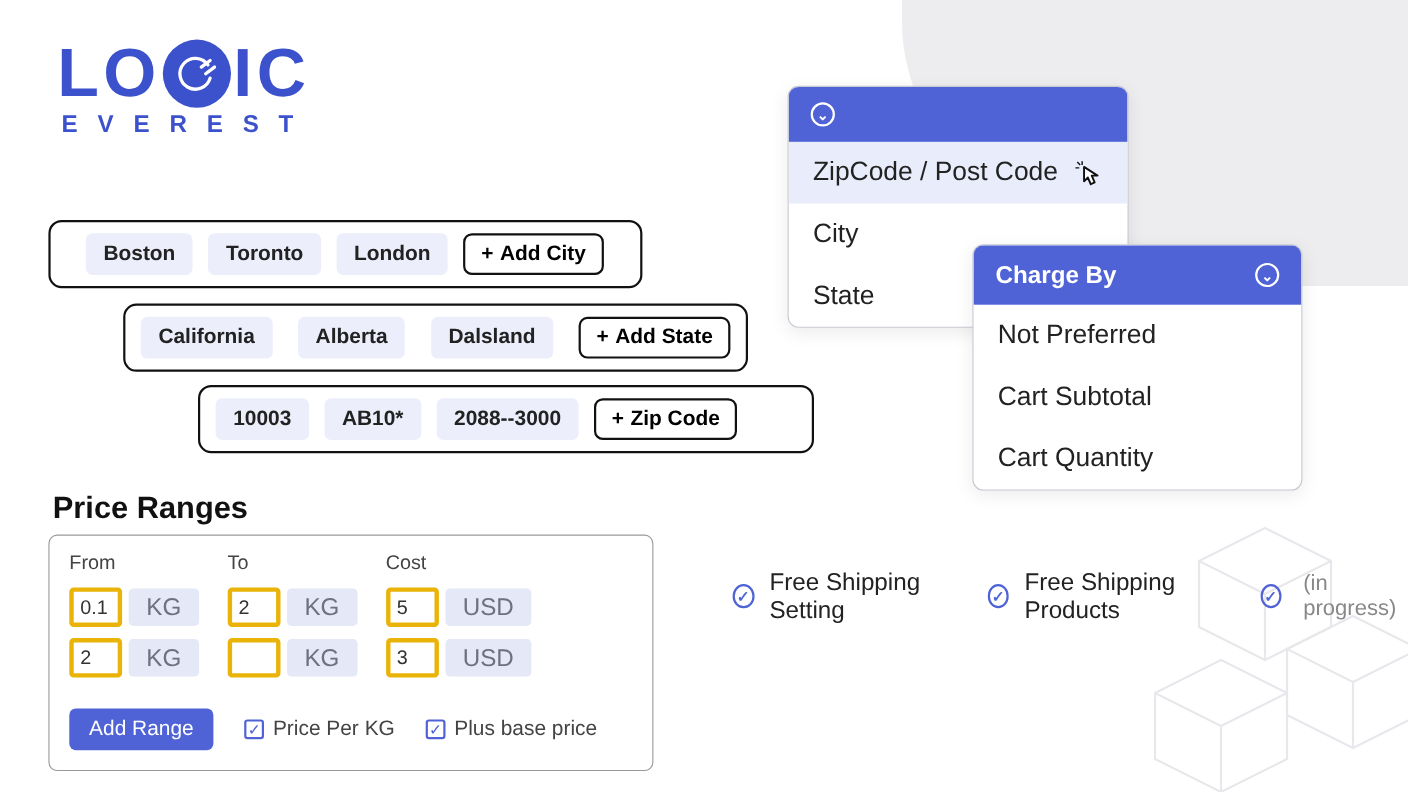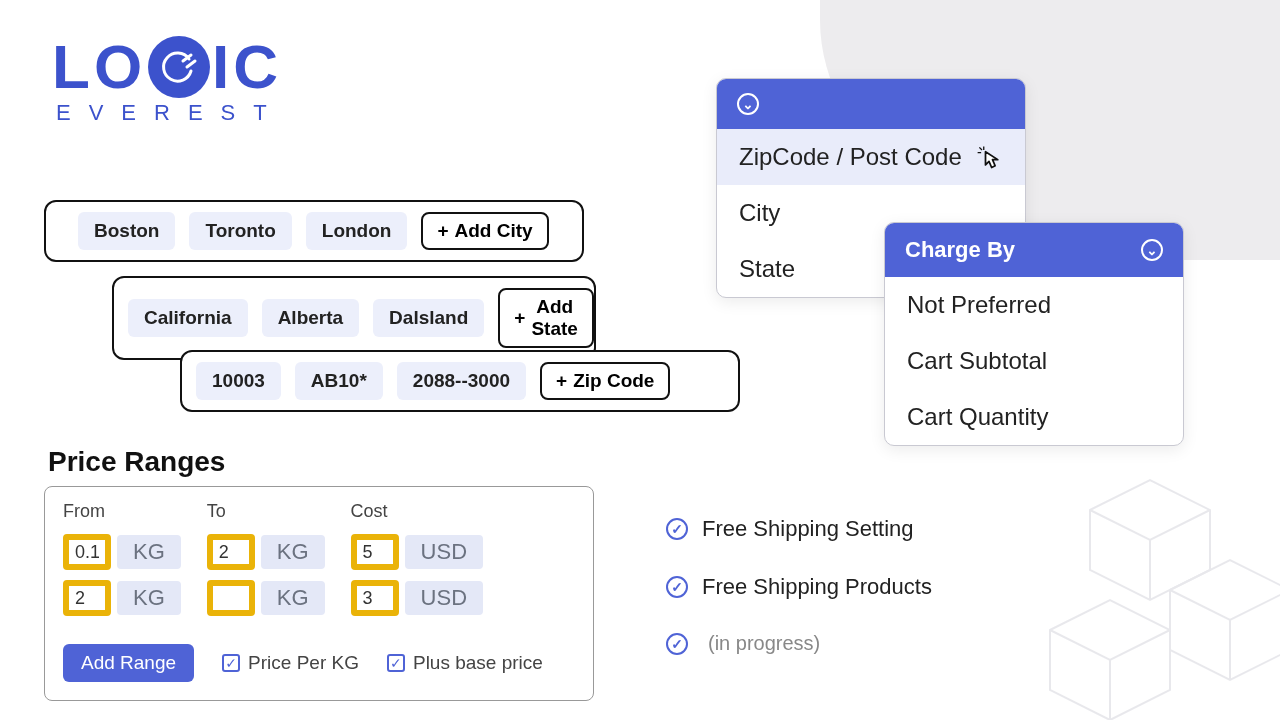--- a/index.html
+++ b/index.html
@@ -25,21 +25,21 @@
 
   
   .logo { position: absolute; left: 52px; top: 36px; z-index: 2; }
   .logo-main { font-size: 62px; font-weight: 800; letter-spacing: 4px; color: #3c52cc; line-height: .95; display: flex; align-items: center; }
   .logo-g {
     width: 62px; height: 62px; border-radius: 50%;
     background: #3c52cc; display: inline-flex; align-items: center; justify-content: center;
     margin: 0 2px; position: relative;
   }
   .logo-g svg { width: 40px; height: 40px; }
-  .logo-sub { font-size: 22px; font-weight: 400; letter-spacing: 18px; color: #3c52cc; margin-top: 2px; margin-left: 4px; }
+  .logo-sub { font-size: 22px; font-weight: 700; letter-spacing: 18px; color: #3c52cc; margin-top: 2px; margin-left: 4px; }
 
   
   .tag-group {
     position: absolute;
     border: 2px solid #111;
     border-radius: 12px;
     padding: 10px 14px;
     display: flex;
     align-items: center;
     gap: 14px;
@@ -60,42 +60,42 @@
     padding: 6px 14px;
     font-size: 19px;
     font-weight: 600;
     background: #fff;
     cursor: pointer;
     display: flex; align-items: center; gap: 6px;
   }
   .plus { font-weight: 800; }
 
   #group-city  { left: 44px;  top: 200px; width: 540px; justify-content: flex-start; padding-left: 32px; }
-  #group-state { left: 112px; top: 276px; width: 484px; justify-content: flex-start; }
+  #group-state { left: 112px; top: 276px; width: 568px; justify-content: space-between; }
   #group-zip   { left: 180px; top: 350px; width: 560px; justify-content: flex-start; }
 
   
   .price-heading {
     position: absolute; left: 48px; top: 446px;
     font-size: 28px; font-weight: 700; color: #111;
   }
   .price-box {
     position: absolute; left: 44px; top: 486px;
     width: 550px; border: 1px solid #999; border-radius: 8px;
     padding: 14px 18px 18px 18px;
     z-index: 2; background: #fff;
   }
   .cols { display: flex; gap: 26px; }
   .col { display: flex; flex-direction: column; gap: 10px; }
   .col-label { font-size: 18px; color: #444; margin-bottom: 2px; }
   .cell {
     display: flex; align-items: center; gap: 6px;
   }
   .cell input {
-    width: 48px; height: 36px; border: 6px solid #eab308; border-radius: 4px;
+    width: 48px; height: 36px; border: 4px solid #eab308; border-radius: 4px;
     font-size: 18px; padding: 4px 6px; color: #333;
   }
   .unit {
     background: #e4e8f7; color: #6b7280; font-size: 22px; font-weight: 500;
     padding: 4px 16px; border-radius: 4px;
   }
   .price-footer { display: flex; align-items: center; gap: 28px; margin-top: 28px; }
   .add-range-btn {
     background: #4f63d6; color: #fff; font-size: 19px; font-weight: 500;
     border: none; border-radius: 6px; padding: 8px 18px; cursor: pointer;
@@ -129,21 +129,21 @@
   .dd-item.sel { background: #e9ecfa; }
 
   #dd-zone   { left: 716px; top: 78px;  width: 310px; }
   #dd-charge { left: 884px; top: 222px; width: 300px; z-index: 4; }
 
   .cursor-icon { width: 28px; height: 28px; }
 
   
   .features {
     position: absolute; left: 666px; top: 516px; z-index: 2;
-    display: flex; flex-direction: column; gap: 32px;
+    display: flex; flex-direction: row; gap: 16px;
   }
   .feat { display: flex; align-items: center; gap: 14px; font-size: 22px; color: #222; }
   .feat .tick {
     width: 22px; height: 22px; border: 2px solid #4f63d6; border-radius: 50%;
     display: flex; align-items: center; justify-content: center;
   }
   .feat .tick::after { content: "✓"; color: #4f63d6; font-size: 14px; font-weight: 800; }
   .inprog { color: #888; font-size: 20px; margin-left: 6px; }
 </style>
 </head>

